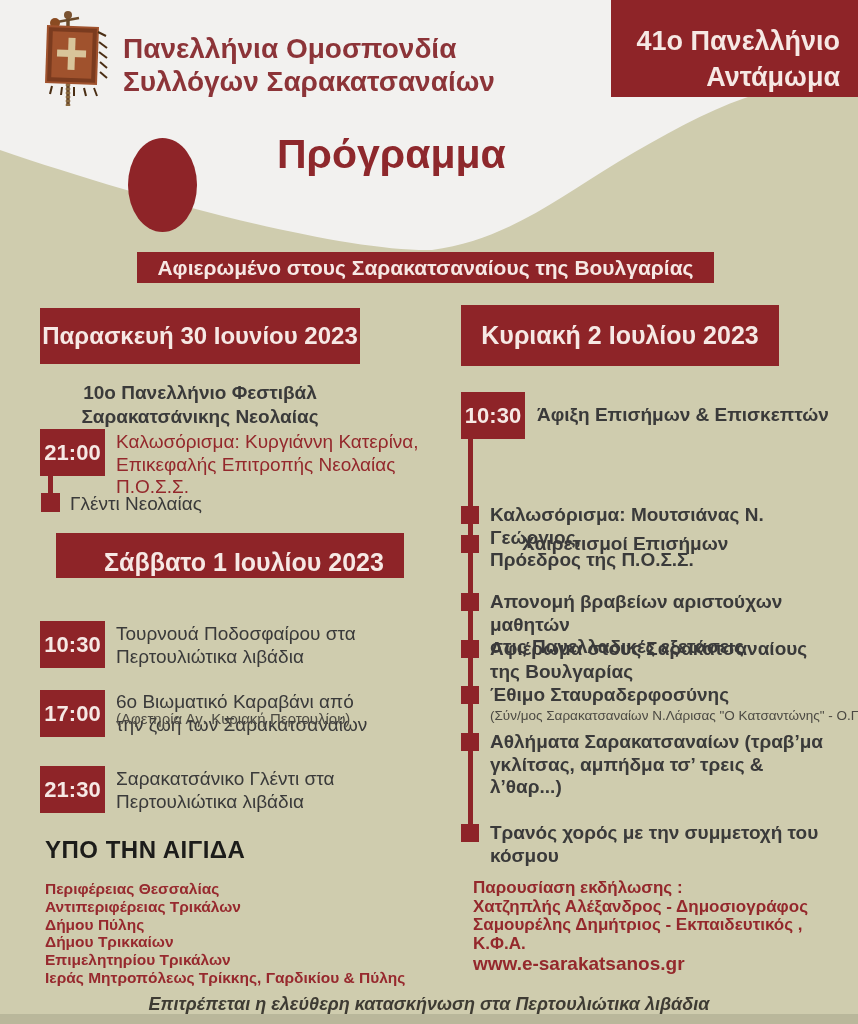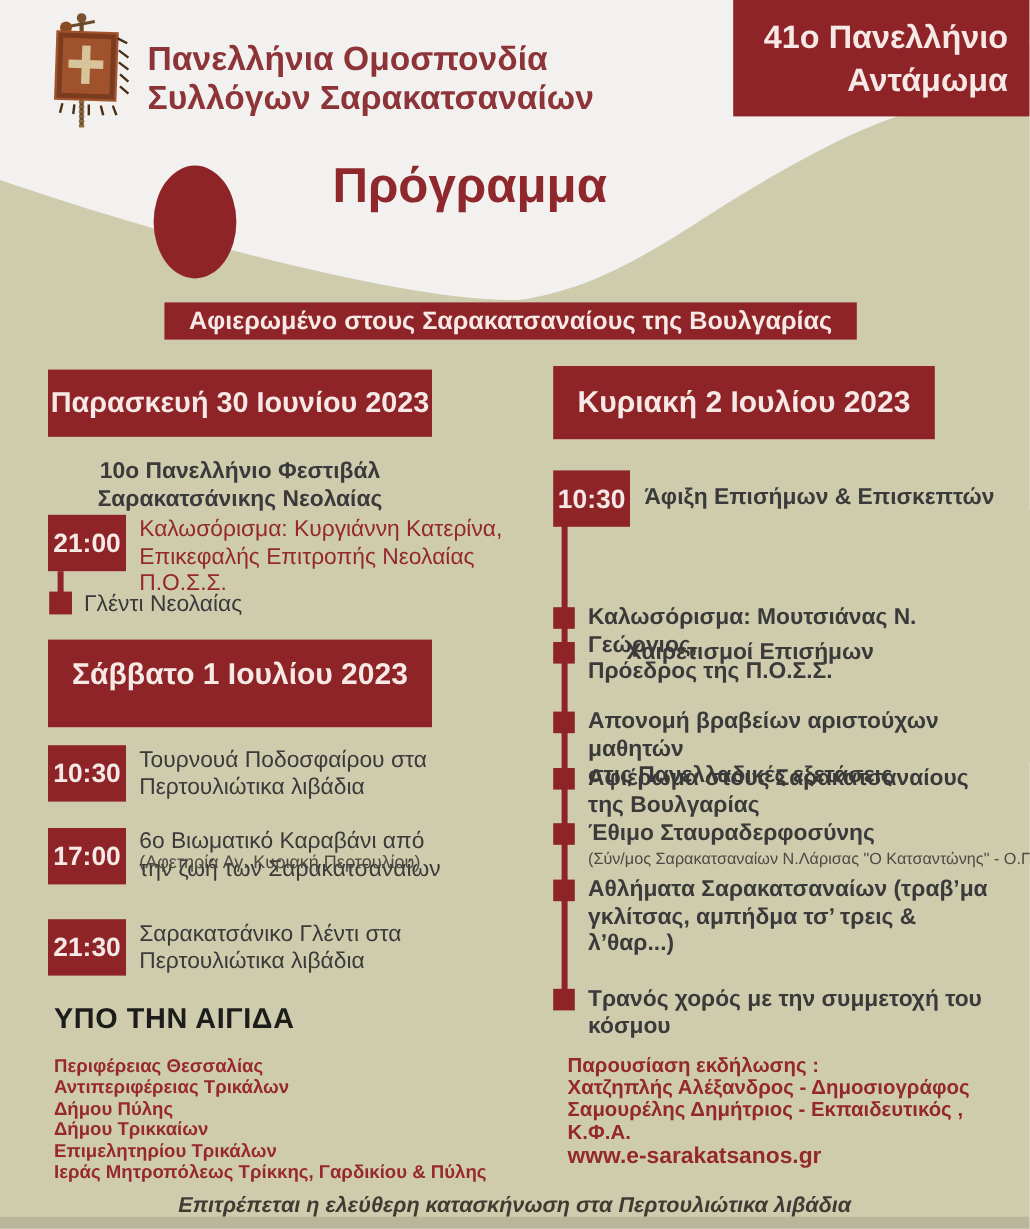--- a/index.html
+++ b/index.html
@@ -11,40 +11,40 @@
     --white:#f2f1ef;
     --on-red:#f6e8e4;
   }
   html,body{margin:0;padding:0;}
   body{font-family:"Liberation Sans","DejaVu Sans",sans-serif;background:#ffffff;}
   .page{position:relative;width:858px;height:1024px;background:var(--beige);overflow:hidden;}
   .top-shape{position:absolute;left:0;top:0;z-index:0;}
 
   .badge{position:absolute;left:611px;top:0;width:247px;height:97px;background:var(--red);
     color:var(--on-red);font-size:27px;font-weight:bold;text-align:right;line-height:36px;
-    padding:13px 18px 0 0;box-sizing:border-box;white-space:pre-line;z-index:3;}
+    padding:23px 18px 0 0;box-sizing:border-box;white-space:pre-line;z-index:3;}
 
   .logo{position:absolute;left:24px;top:8px;z-index:3;}
 
   .org-title{position:absolute;left:123px;top:32px;font-size:28px;font-weight:bold;
     color:#8c3438;line-height:33px;white-space:pre-line;z-index:3;}
 
   .red-ellipse{position:absolute;left:128px;top:138px;width:69px;height:94px;
     background:var(--red);border-radius:50%;z-index:2;}
 
   .program-title{position:absolute;left:277px;top:131px;margin:0;font-size:41px;font-weight:bold;
     color:#8e282c;z-index:2;}
 
   .banner{position:absolute;left:137px;top:252px;width:577px;height:31px;background:var(--red);
     color:var(--on-red);font-size:21px;font-weight:bold;text-align:center;line-height:31px;z-index:2;}
 
   .date-box{position:absolute;background:var(--red);color:var(--on-red);
     font-weight:bold;text-align:center;z-index:2;}
   .date-box.friday{left:40px;top:308px;width:320px;height:56px;font-size:24px;line-height:56px;}
-  .date-box.saturday{left:40px;top:533px;width:320px;height:73px;font-size:25px;line-height:59px;}
+  .date-box.saturday{left:56px;top:533px;width:320px;height:45px;font-size:25px;line-height:59px;padding-left:28px;}
   .date-box.sunday{left:461px;top:305px;width:318px;height:61px;font-size:25px;line-height:61px;}
 
   .fri-subtitle{position:absolute;left:40px;top:381px;width:320px;text-align:center;
     font-size:19px;font-weight:bold;color:var(--dark);line-height:24px;white-space:pre-line;}
 
   .tbox{position:absolute;width:65px;height:47px;background:var(--red);color:var(--on-red);
     font-size:22px;font-weight:bold;text-align:center;line-height:47px;}
   .levent{position:absolute;left:116px;width:320px;font-size:19px;font-weight:normal;
     line-height:22.5px;white-space:pre-line;}
   .levent.maroon{color:var(--red-text);}

